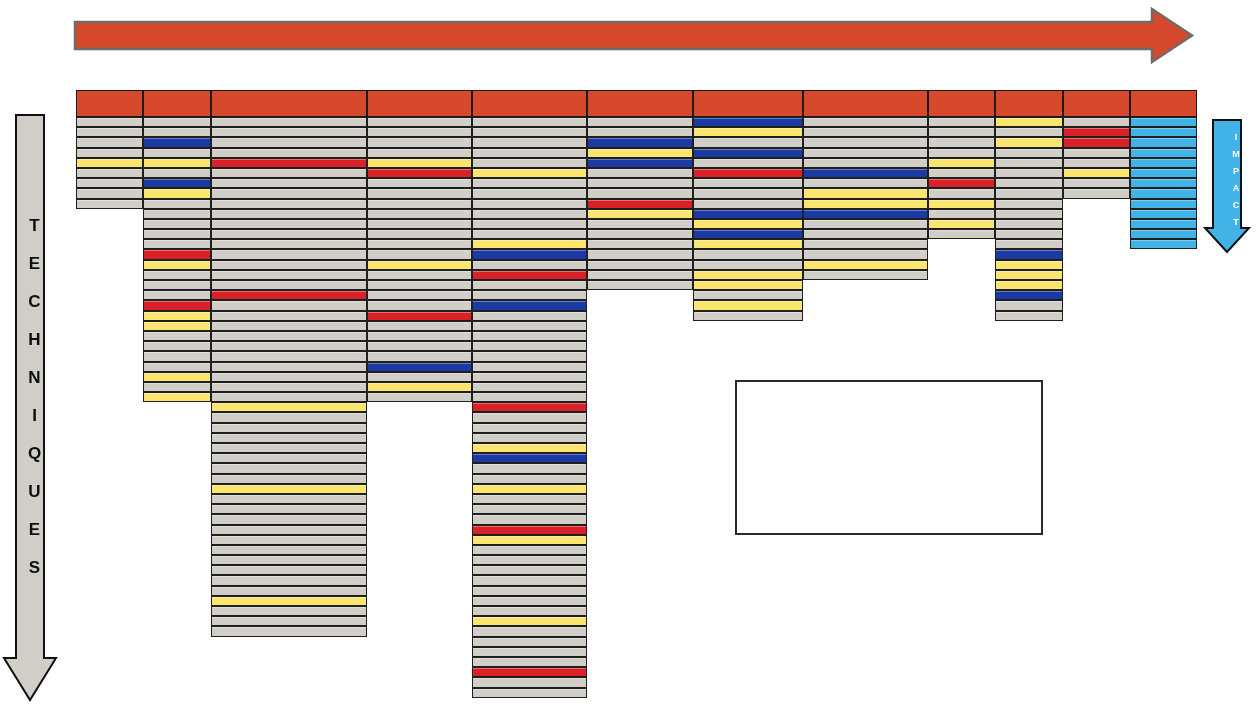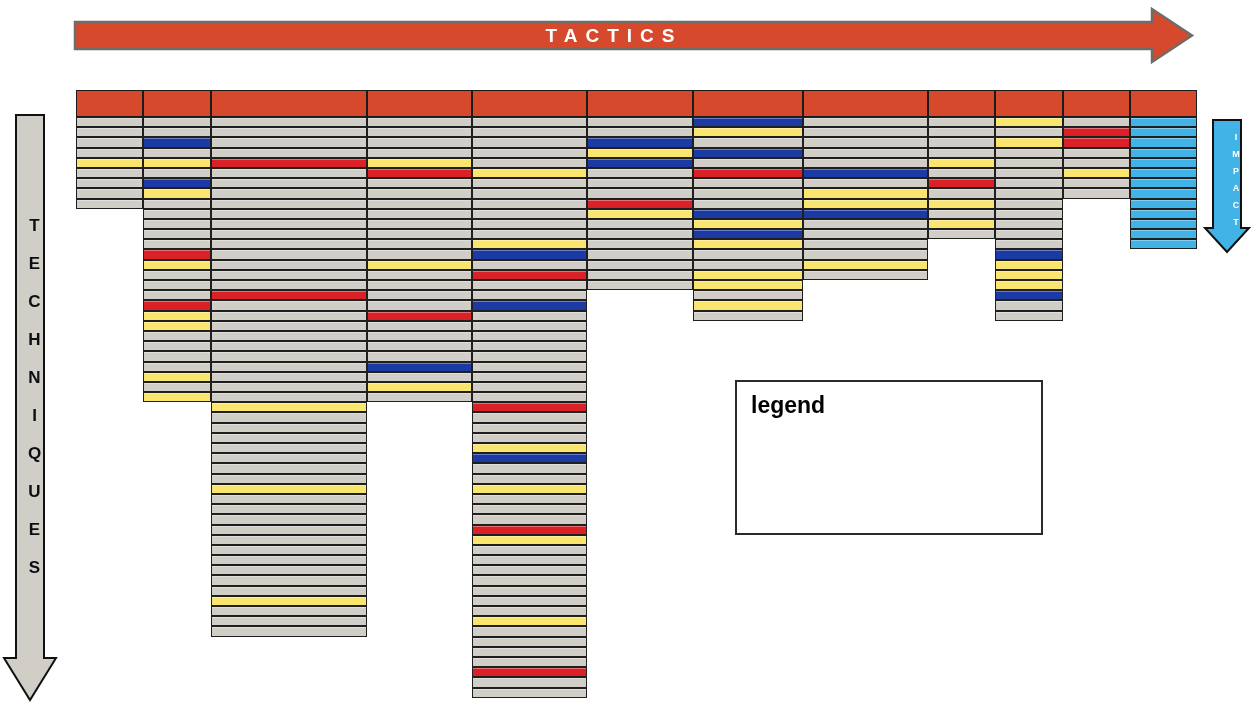--- a/index.html
+++ b/index.html
@@ -50,21 +50,20 @@
   .legend-label{font-size:22px;color:#000;line-height:1;}
 </style>
 </head>
 <body>
 
 <div id="stage">
 
   <svg width="1258" height="722">
     <polygon points="75,22 1152,22 1152,9 1192,35.5 1152,62 1152,49 75,49" fill="#D7492C" stroke="#6F6B66" stroke-width="2.5"></polygon>
   </svg>
-  <div id="tactics-label">TACTICS</div>
 
   <svg width="1258" height="722">
     <polygon points="16,115 44,115 44,658 56,658 30,700 4,658 16,658" fill="#D1CEC8" stroke="#111111" stroke-width="2"></polygon>
   </svg>
   <div id="techniques-label">TECHNIQUES</div>
 
   <svg width="1258" height="722">
     <polygon points="1213,120 1241,120 1241,228 1249,228 1227,252 1205,228 1213,228" fill="#42B3E6" stroke="#111111" stroke-width="2"></polygon>
   </svg>
   <div id="impact-label">IMPACT</div>
@@ -381,16 +380,15 @@
         <div class="cell" style="background: rgb(66, 179, 230);"></div>
         <div class="cell" style="background: rgb(66, 179, 230);"></div>
         <div class="cell" style="background: rgb(66, 179, 230);"></div>
         <div class="cell" style="background: rgb(66, 179, 230);"></div>
         <div class="cell" style="background: rgb(66, 179, 230);"></div>
         <div class="cell" style="background: rgb(66, 179, 230);"></div>
       </div>
     </div>
 
   <div id="legend-box">
-    <div id="legend-title">legend</div>
   </div>
 
 </div>
 
 </body></html>

